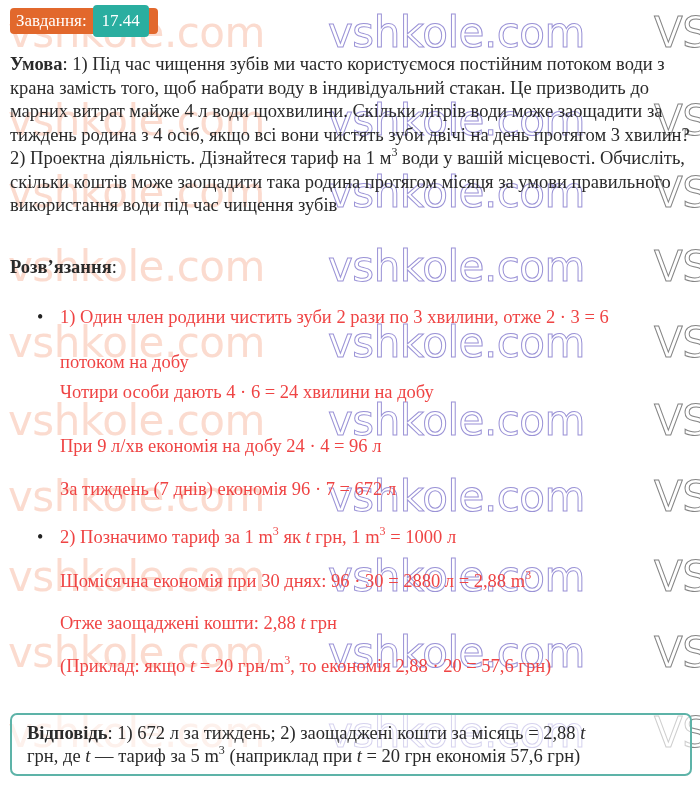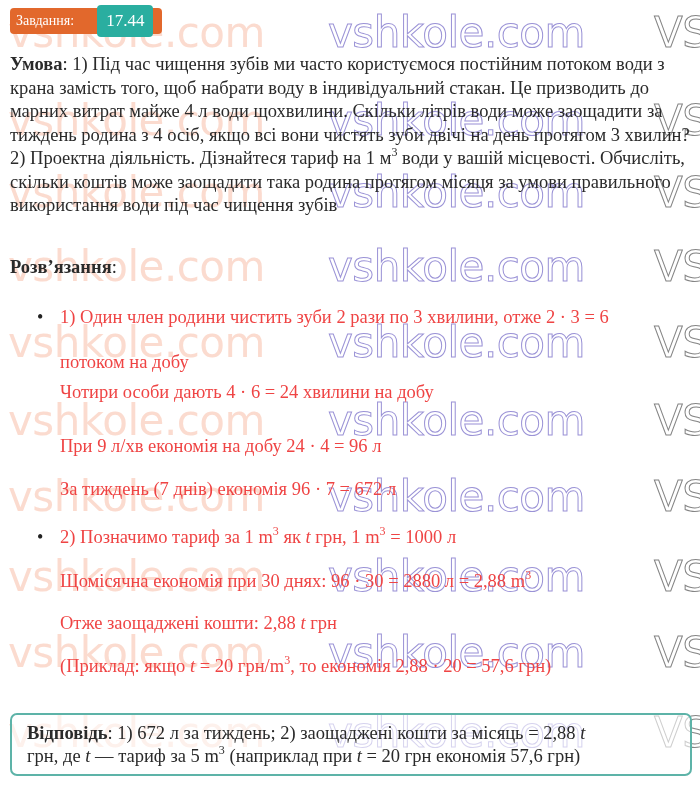--- a/index.html
+++ b/index.html
@@ -64,23 +64,23 @@
       top: 8px;
       height: 26px;
       display: flex;
       align-items: stretch;
       background: #e2682c;
       border-radius: 4px;
       padding-right: 9px;
     }
     .badge-label {
       color: #ffffff;
-      font-size: 14px;
+      font-size: 17px;
       line-height: 26px;
-      padding: 0 23px 0 6px;
+      padding: 0 6px 0 6px;
     }
     .badge-number {
       background: #2aaea0;
       color: #ffffff;
       font-size: 17px;
       line-height: 26px;
       padding: 0 9px;
       border-radius: 4px;
       margin-top: -3px;
       margin-bottom: -3px;

